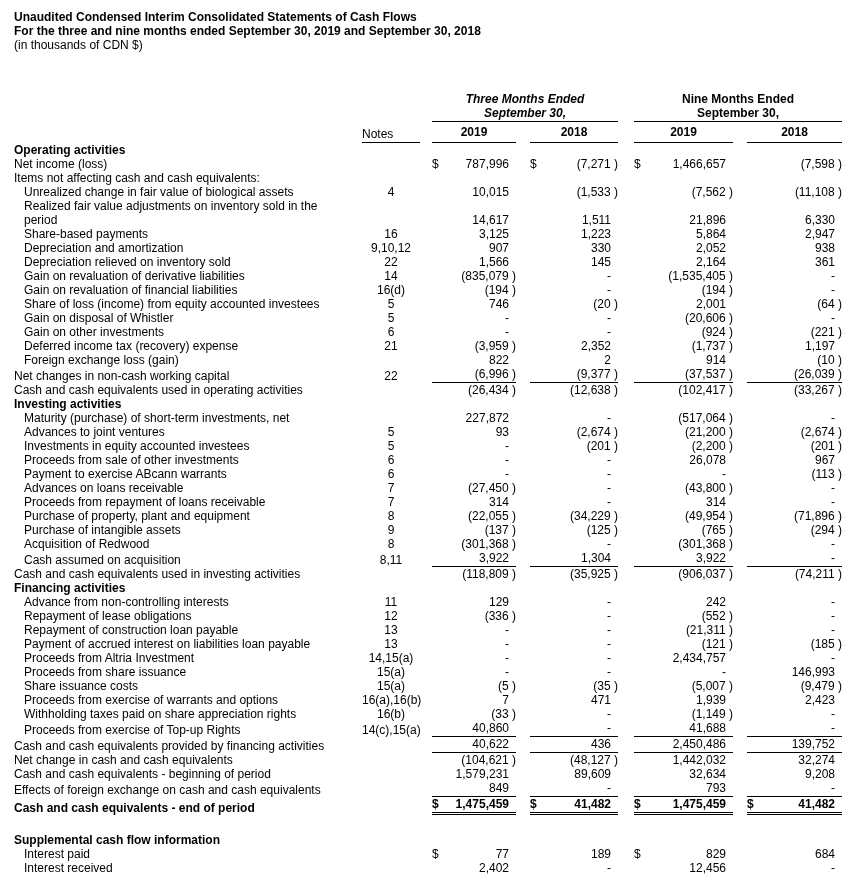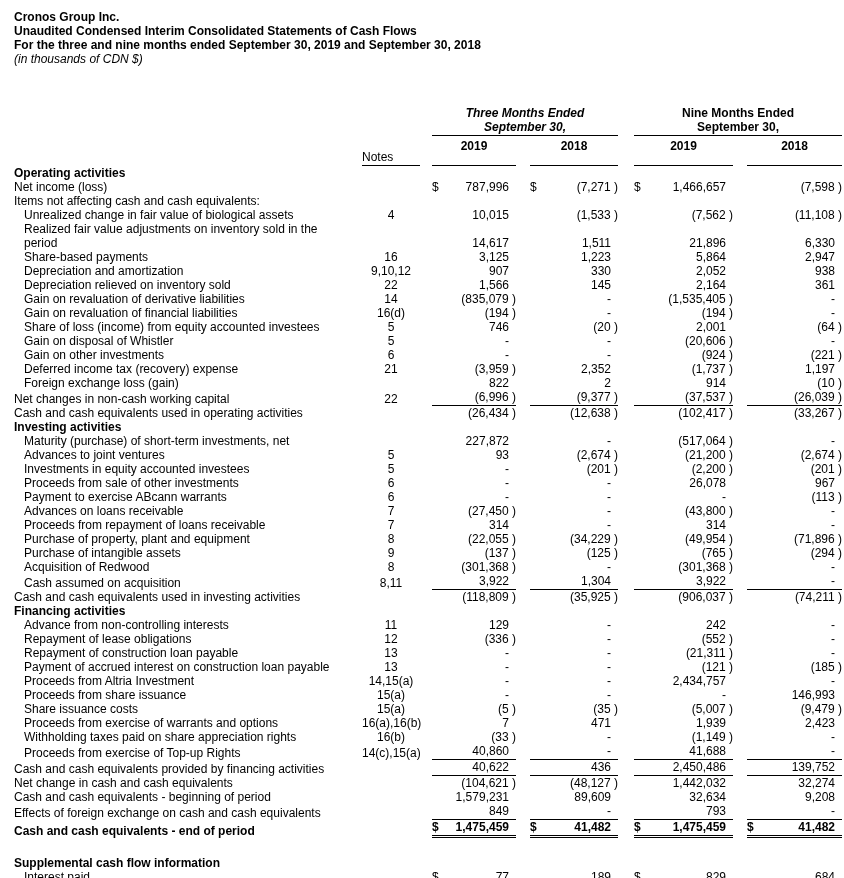--- a/index.html
+++ b/index.html
@@ -6,21 +6,21 @@
   body{
     width:844px;height:878px;
     background:#ffffff;color:#000000;
     font-family:"Liberation Sans","DejaVu Sans",sans-serif;
     font-size:12px;line-height:14px;
     overflow:hidden;
   }
   .titles{padding:10px 0 0 14px;}
   .titles div{height:14px;}
   .t-bold{font-weight:bold;}
-  .t-italic{font-style:italic;}
+  .t-italic{}
 
   table.cf{
     table-layout:fixed;border-collapse:collapse;
     width:828px;margin:40px 0 0 14px;
   }
   td{padding:0;vertical-align:bottom;}
   .lbl{text-align:left;overflow:hidden;white-space:normal;}
   .ind{padding-left:10px;margin-top:12px;}
   .b{font-weight:bold;}
   .notes{text-align:center;padding-left:14px;white-space:nowrap;}
@@ -38,34 +38,33 @@
   .np{padding-right:7px;}
   .ru{border-bottom:1px solid #000;padding-bottom:1px;justify-content:flex-end;}
   .rd{border-bottom:3px double #000;padding-bottom:1px;}
 
   thead .ghead{
     text-align:center;font-weight:bold;line-height:14px;
     border-bottom:1px solid #000;padding-bottom:1px;
   }
   thead .yhead{
     text-align:center;font-weight:bold;
-    border-bottom:1px solid #000;margin-top:3px;padding-bottom:12px;
+    border-bottom:1px solid #000;margin-top:3px;padding-bottom:3px;
   }
   thead .nhead{
     text-align:left;font-weight:normal;
     border-bottom:1px solid #000;margin-top:3px;padding-bottom:1px;
   }
   tbody tr{height:14px;}
   tr.gap td{height:18px;}
 </style>
 </head>
 <body>
 
 <div class="titles">
-  <div class="t-bold">Cronos Group Inc.</div>
   <div class="t-bold">Unaudited Condensed Interim Consolidated Statements of Cash Flows</div>
   <div class="t-bold">For the three and nine months ended September 30, 2019 and September 30, 2018</div>
   <div class="t-italic">(in thousands of CDN $)</div>
 </div>
 
 <table class="cf">
   <colgroup>
     <col style="width:334px">
       <col style="width:72px">
     <col style="width:96px">
@@ -956,21 +955,21 @@
           </div>
         </td>
         <td class="num c4">
           <div class="box">
             <span class="cur"></span>
             <span class="v np">-</span>
           </div>
         </td>
       </tr>
       <tr>
-        <td class="lbl ind">Payment of accrued interest on construction loan payable</td>
+        <td class="lbl ind">Payment of accrued interest on liabilities loan payable</td>
         <td class="notes">13</td>
         <td class="num c1">
           <div class="box">
             <span class="cur"></span>
             <span class="v np">-</span>
           </div>
         </td>
         <td class="num c2">
           <div class="box">
             <span class="cur"></span>

